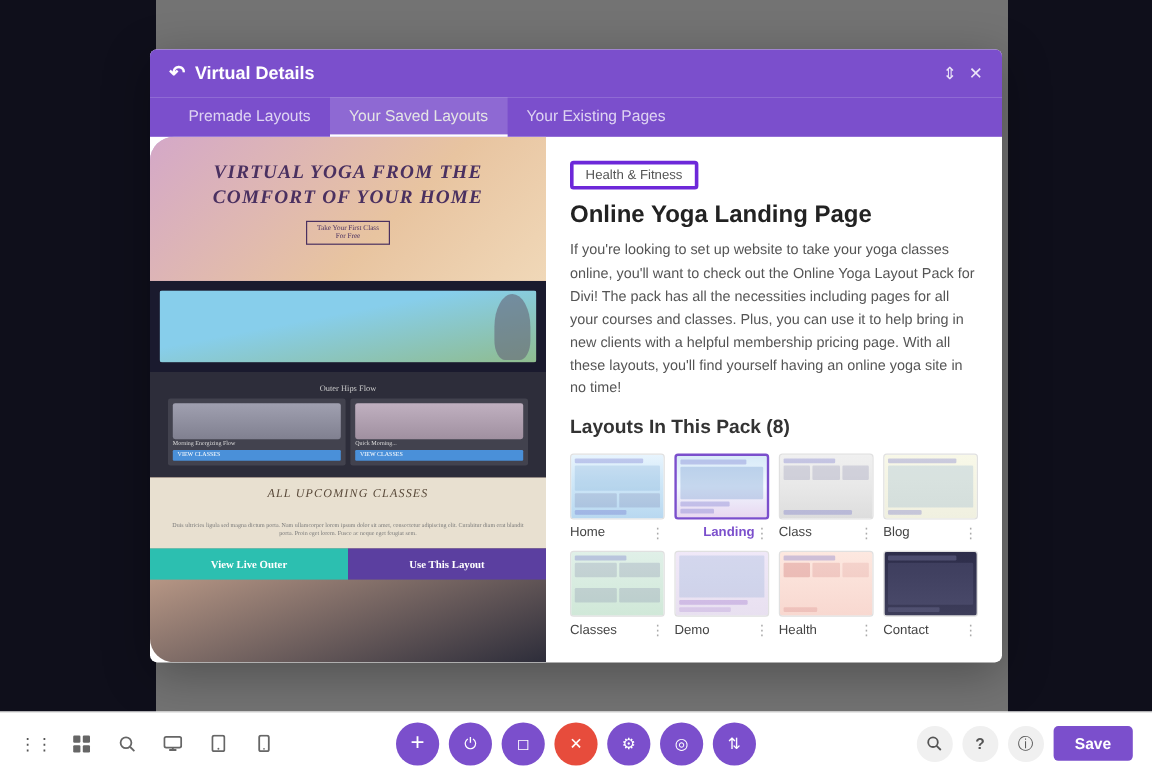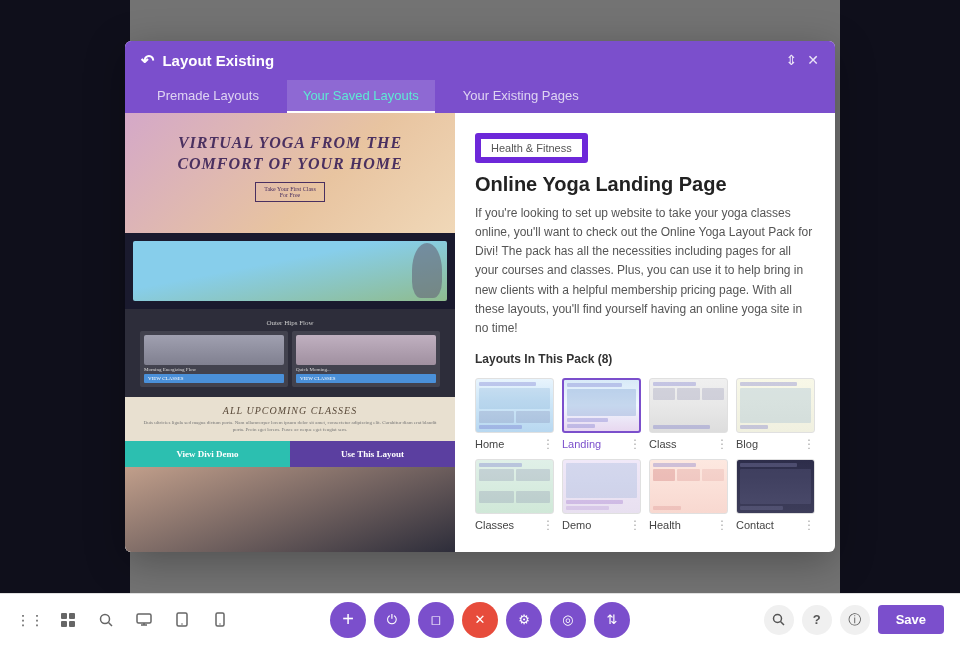--- a/index.html
+++ b/index.html
@@ -136,39 +136,40 @@
       gap: 10px;
     }
     .modal-header-icon {
       color: rgba(255,255,255,0.85);
       cursor: pointer;
       font-size: 14px;
     }
     .modal-tabs {
       background: #7b4fcc;
       display: flex;
-      gap: 12px;
+      gap: 0;
       padding: 0 16px;
     }
     .modal-tab {
       padding: 8px 16px;
       color: rgba(255,255,255,0.75);
       font-size: 13px;
       cursor: pointer;
       border-bottom: 2px solid transparent;
     }
     .modal-tab.active {
-      color: #5eead4;
+      color: #e5e5e5;
       background: rgba(255,255,255,0.15);
       border-bottom: 2px solid white;
     }
     .modal-body {
       display: flex;
       flex: 1;
       overflow: hidden;
+      border-radius: 20px;
     }
 
     
     .preview-panel {
       width: 330px;
       flex-shrink: 0;
       overflow: hidden;
       background: #f5f5f5;
     }
     .preview-image {
@@ -285,21 +286,21 @@
       background: #e8e0d0;
       padding: 8px 15px;
       text-align: center;
     }
     .yoga-classes-title {
       font-size: 10px;
       color: #5a4a3a;
       font-style: italic;
       text-transform: uppercase;
       letter-spacing: 1px;
-      margin-bottom: 3px;
+      margin-bottom: 18px;
     }
     .yoga-classes-text {
       font-size: 5px;
       color: #777;
       line-height: 1.4;
     }
     .yoga-footer-btns {
       display: flex;
     }
     .yoga-footer-btn {
@@ -320,41 +321,41 @@
     }
 
     
     .content-panel {
       flex: 1;
       padding: 20px;
       overflow-y: auto;
     }
     .category-badge {
       display: inline-block;
-      border: 6px solid #6d28d9;
+      border: 3px solid #6d28d9;
       border-radius: 3px;
       padding: 3px 10px;
       font-size: 11px;
       color: #555;
       margin-bottom: 10px;
     }
     .layout-title {
       font-size: 20px;
       font-weight: 700;
       color: #222;
       margin-bottom: 8px;
     }
     .layout-desc {
       font-size: 12px;
       color: #555;
       line-height: 1.6;
       margin-bottom: 14px;
     }
     .pack-label {
-      font-size: 12px;
+      font-size: 16px;
       font-weight: 600;
       color: #333;
       margin-bottom: 12px;
     }
     .layout-grid {
       display: grid;
       grid-template-columns: repeat(4, 1fr);
       gap: 8px;
     }
     .layout-item {
@@ -383,21 +384,22 @@
     .layout-item-menu {
       font-size: 12px;
       color: #aaa;
       cursor: pointer;
     }
     .layout-item.selected .layout-thumb {
       border: 2px solid #7b4fcc;
     }
     .layout-item.selected .layout-item-name {
       color: #7b4fcc;
-      font-weight: 400;
+      font-weight: 700;
+      margin-left: 24px;
     }
 
     
     .thumb-home { background: linear-gradient(to bottom, #e8f4fd 0%, #d0e8f8 40%, #b8d8f0 100%); }
     .thumb-landing { background: linear-gradient(to bottom, #d8eaf8 0%, #f0f8ff 50%, #e8d8f0 100%); }
     .thumb-class { background: linear-gradient(to bottom, #f0f0f0 0%, #e8e8e8 50%, #ddd 100%); }
     .thumb-blog { background: linear-gradient(to bottom, #f8f8e8 0%, #f0f0e0 100%); }
     .thumb-classes { background: linear-gradient(to bottom, #e0f0e8 0%, #d0e8d8 100%); }
     .thumb-about { background: linear-gradient(to bottom, #f0e8f8 0%, #e8e0f0 100%); }
     .thumb-pricing { background: linear-gradient(to bottom, #fde8e0 0%, #f8d8d0 100%); }
@@ -444,21 +446,21 @@
 
 <div class="bg-left"></div>
 <div class="bg-right"></div>
 
 <div class="modal-overlay">
   <div class="modal">
 
     <div class="modal-header">
       <div class="modal-header-left">
         <span style="font-size:16px; cursor:pointer;">↶</span>
-        <span>Layout Existing</span>
+        <span>Virtual Details</span>
       </div>
       <div class="modal-header-right">
         <span class="modal-header-icon">⇕</span>
         <span class="modal-header-icon">✕</span>
       </div>
     </div>
 
     <div class="modal-tabs">
       <div class="modal-tab">Premade Layouts</div>
       <div class="modal-tab active">Your Saved Layouts</div>
@@ -499,21 +501,21 @@
                 </div>
               </div>
             </div>
 
             <div class="yoga-classes-section">
               <div class="yoga-classes-title">All Upcoming Classes</div>
               <div class="yoga-classes-text">Duis ultricies ligula sed magna dictum porta. Nam ullamcorper lorem ipsum dolor sit amet, consectetur adipiscing elit. Curabitur diam erat blandit porta. Proin eget lorem. Fusce ac neque eget feugiat sem.</div>
             </div>
 
             <div class="yoga-footer-btns">
-              <div class="yoga-footer-btn teal">View Divi Demo</div>
+              <div class="yoga-footer-btn teal">View Live Outer</div>
               <div class="yoga-footer-btn purple">Use This Layout</div>
             </div>
           </div>
         </div>
       </div>
 
       <div class="content-panel">
         <div class="category-badge">Health &amp; Fitness</div>
         <div class="layout-title">Online Yoga Landing Page</div>
         <div class="layout-desc">If you're looking to set up website to take your yoga classes online, you'll want to check out the Online Yoga Layout Pack for Divi! The pack has all the necessities including pages for all your courses and classes. Plus, you can use it to help bring in new clients with a helpful membership pricing page. With all these layouts, you'll find yourself having an online yoga site in no time!</div>

